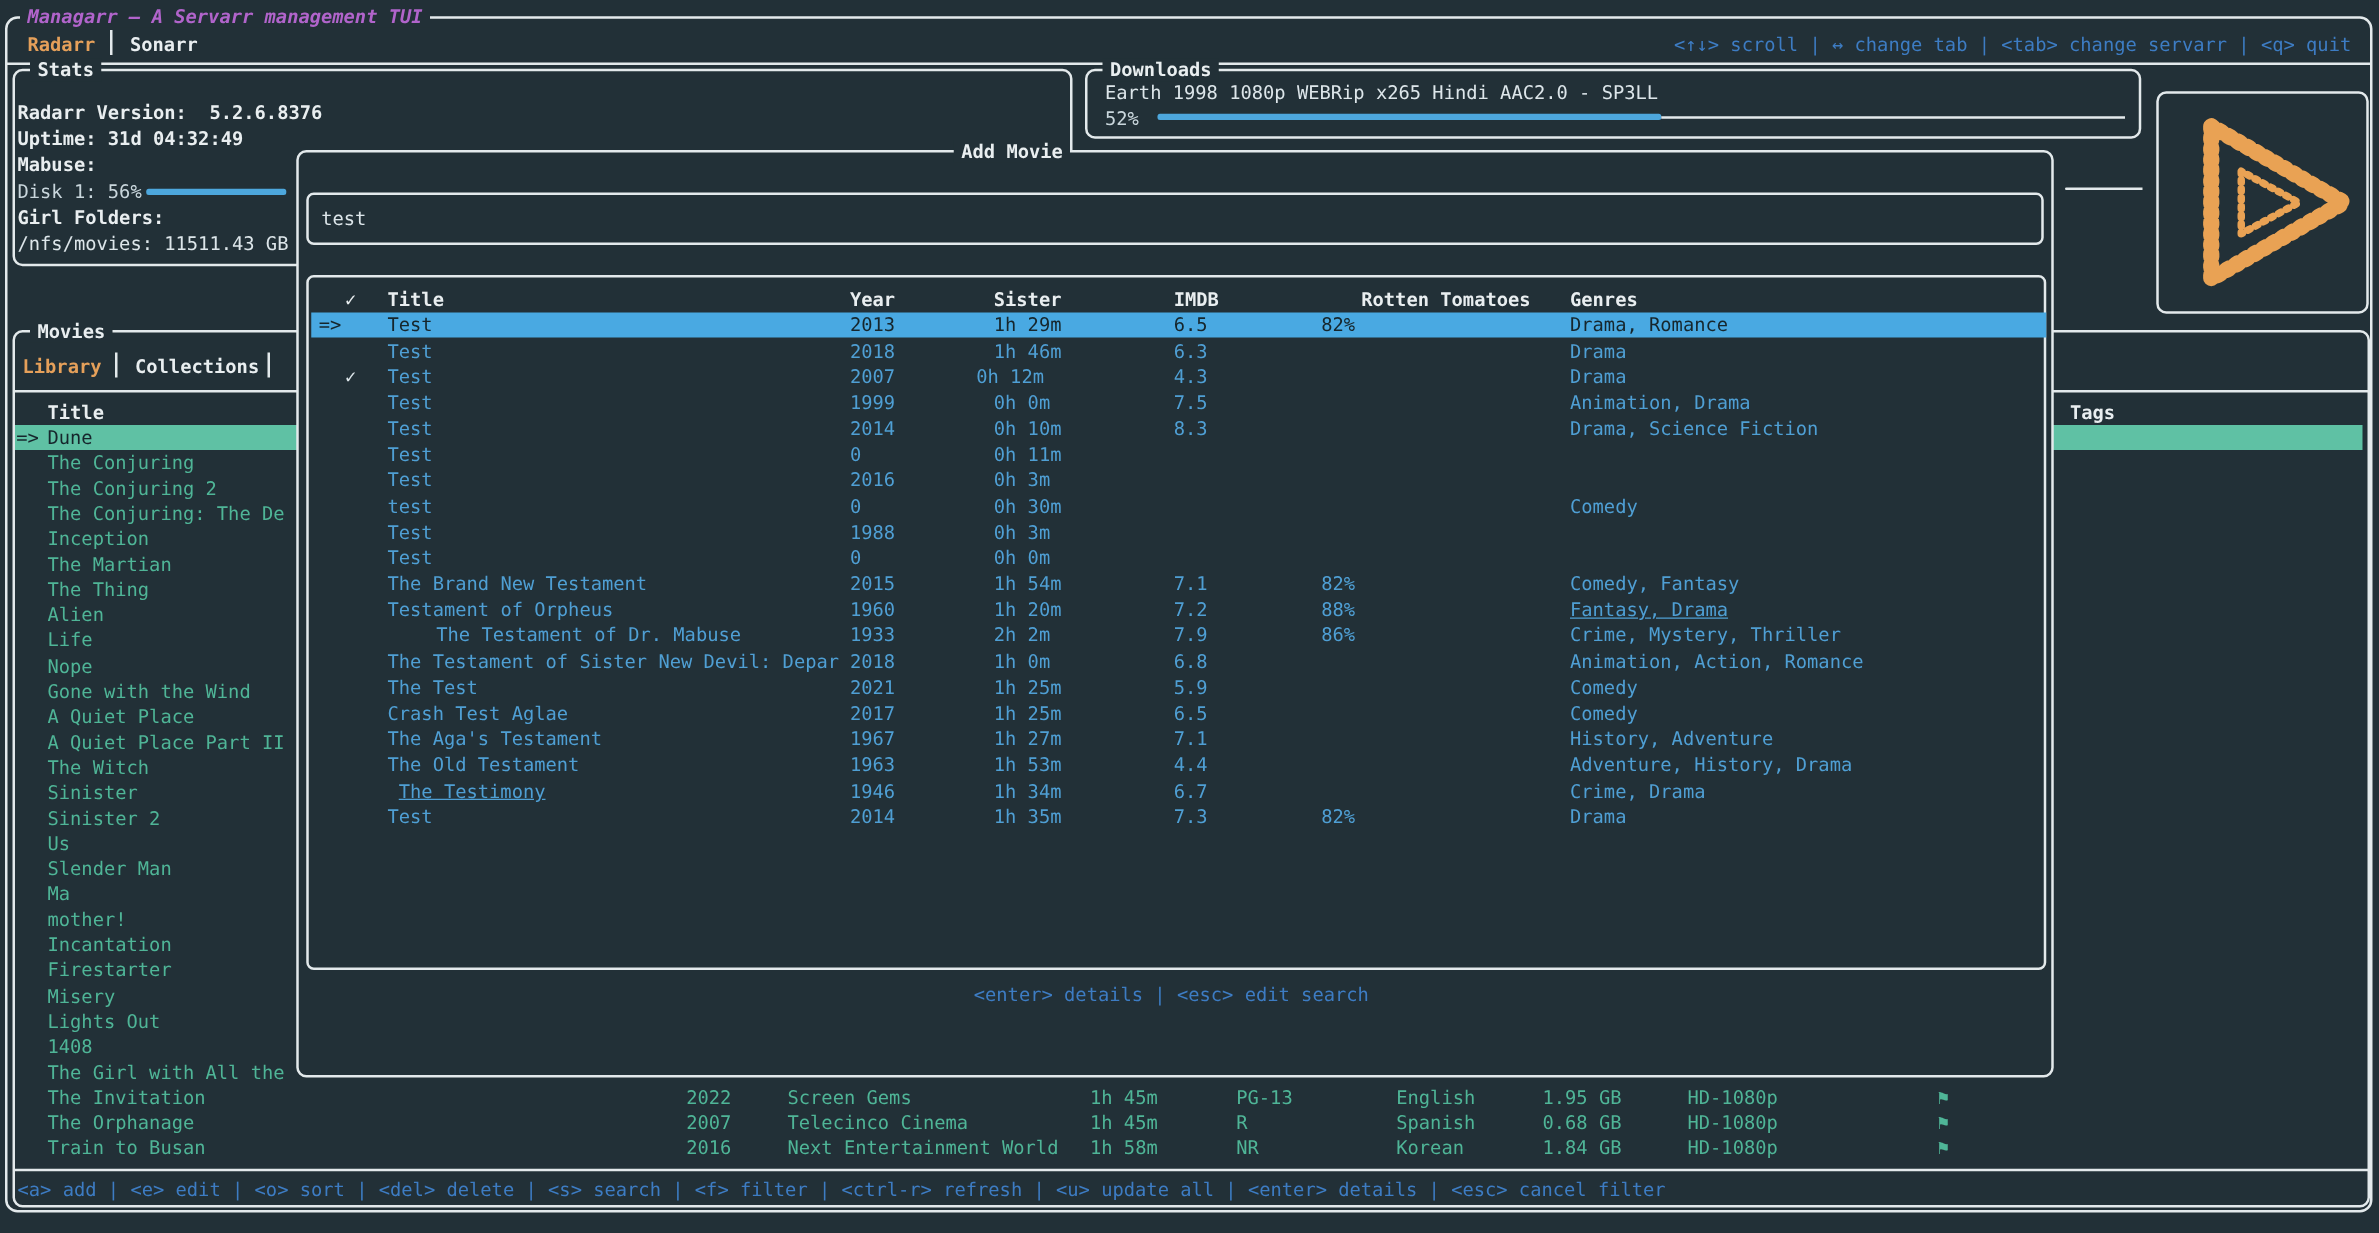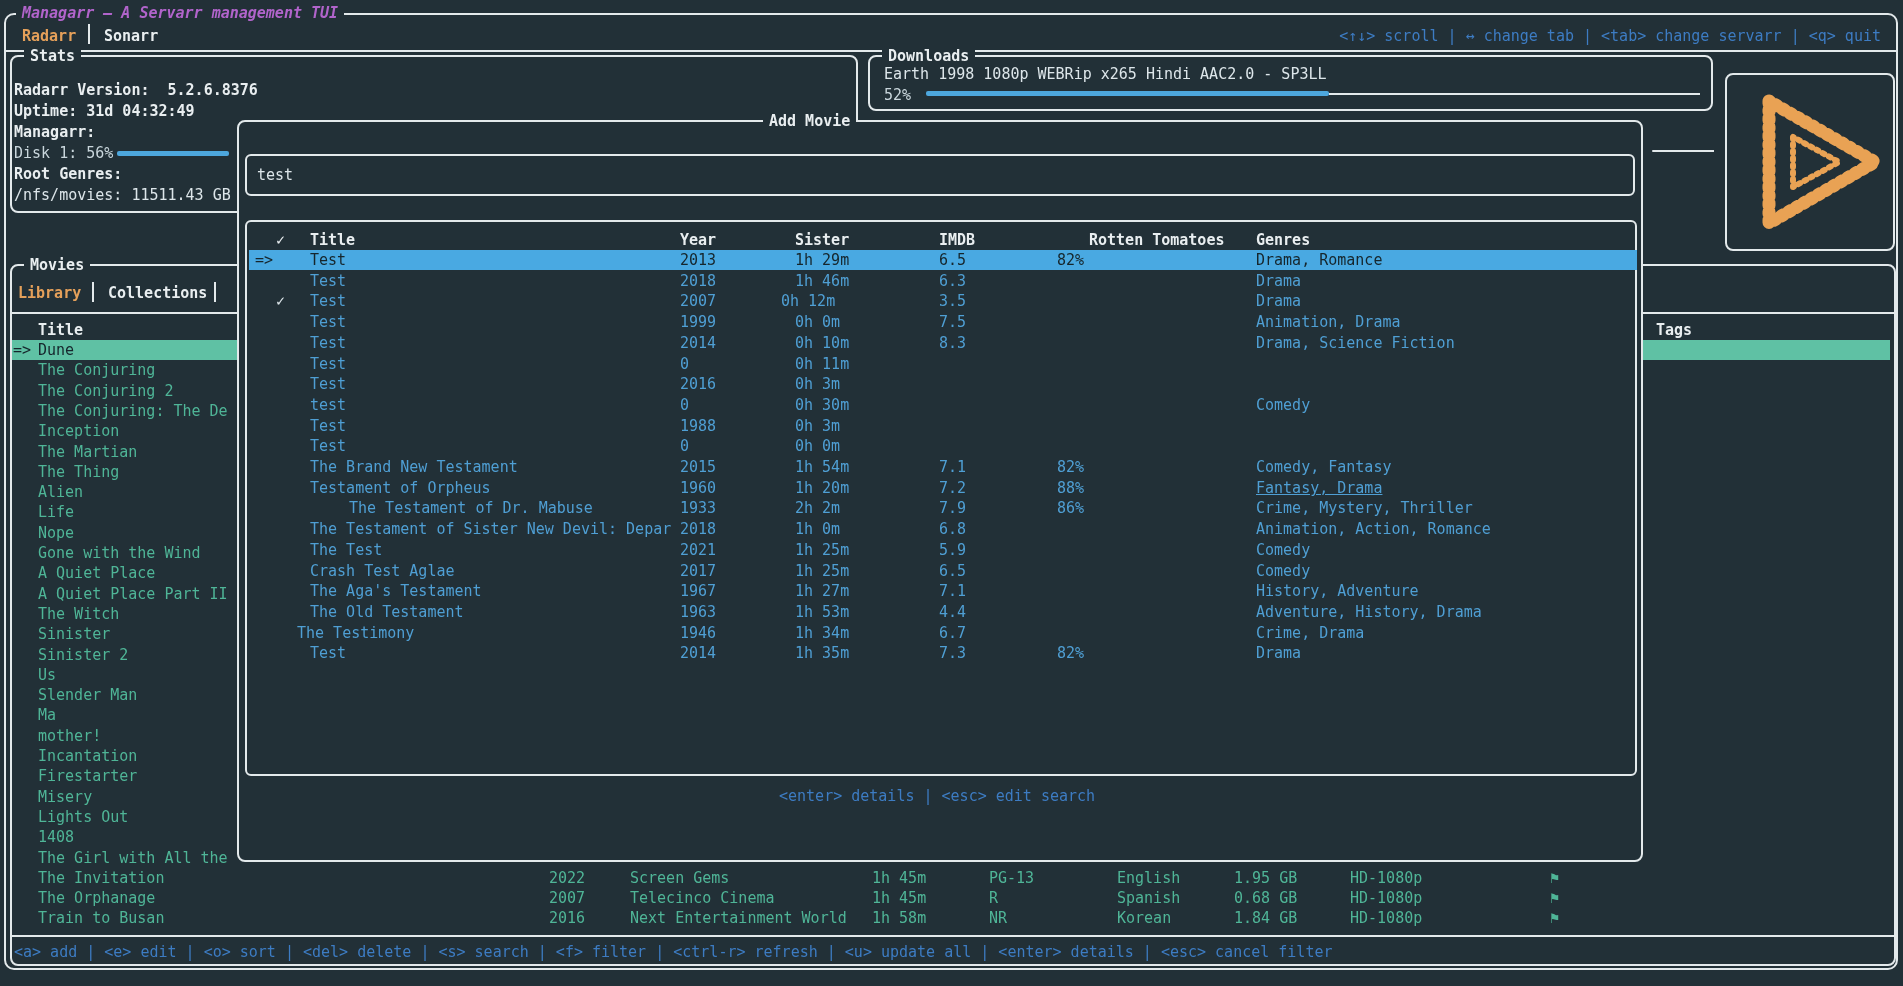--- a/index.html
+++ b/index.html
@@ -45,24 +45,24 @@
 <div class="abs orange" style="left:22px;top:26px">Radarr</div>
 <div class="vsep" style="left:88px;top:24px;height:20px"></div>
 <div class="abs bold" style="left:104px;top:26px">Sonarr</div>
 <div class="abs kb" style="right:22px;top:26px">&lt;↑↓&gt; scroll | ↔ change tab | &lt;tab&gt; change servarr | &lt;q&gt; quit</div>
 
 <div class="panel" style="left:10px;top:55px;width:848px;height:158px"></div>
 <div class="chip" style="left:24px;top:47px">Stats</div>
 <div id="stats-lines">
     <div class="abs bold" style="left: 14px; top: 80px;">Radarr Version:  5.2.6.8376</div>
     <div class="abs bold" style="left: 14px; top: 101px;">Uptime: 31d 04:32:49</div>
-    <div class="abs bold" style="left: 14px; top: 122px;">Managarr:</div>
+    <div class="abs bold" style="left: 14px; top: 122px;">Mabuse:</div>
     <div class="abs dim" style="left: 14px; top: 143px;">Disk 1: 56%</div>
     <div class="abs gauge" style="left: 117px; top: 151px; width: 112px; height: 5px;"></div>
-    <div class="abs bold" style="left: 14px; top: 164px;">Root Genres:</div>
+    <div class="abs bold" style="left: 14px; top: 164px;">Girl Folders:</div>
     <div class="abs plain" style="left: 14px; top: 185px;">/nfs/movies: 11511.43 GB</div>
   </div>
 
 <div class="panel" style="left:868px;top:55px;width:845px;height:56px"></div>
 <div class="chip" style="left:882px;top:47px">Downloads</div>
 <div class="abs plain" style="left:884px;top:64px">Earth 1998 1080p WEBRip x265 Hindi AAC2.0 - SP3LL</div>
 <div class="abs dim" style="left:884px;top:85px">52%</div>
 <div class="gauge" style="left:926px;top:91px;width:403px;height:5px"></div>
 <div class="gauge-track" style="left:1329px;top:93px;width:371px;height:2px"></div>
 <div class="hline" style="left:1652px;top:150px;width:62px;border-radius:2px 0 0 2px"></div>
@@ -115,21 +115,21 @@
       <div class="abs blue" style="left: 63px; top: 49px;">Test</div>
       <div class="abs blue" style="left: 433px; top: 49px;">2018</div>
       <div class="abs blue" style="left: 548px; top: 49px;">1h 46m</div>
       <div class="abs blue" style="left: 692px; top: 49px;">6.3</div>
       <div class="abs blue" style="left: 1009px; top: 49px;">Drama</div>
       <div class="abs " style="left: 2px; top: 69px; width: 1388px; height: 20px;"></div>
       <div class="abs plain" style="left: 29px; top: 69px;">✓</div>
       <div class="abs blue" style="left: 63px; top: 69px;">Test</div>
       <div class="abs blue" style="left: 433px; top: 69px;">2007</div>
       <div class="abs blue" style="left: 534px; top: 69px;">0h 12m</div>
-      <div class="abs blue" style="left: 692px; top: 69px;">3.5</div>
+      <div class="abs blue" style="left: 692px; top: 69px;">4.3</div>
       <div class="abs blue" style="left: 1009px; top: 69px;">Drama</div>
       <div class="abs " style="left: 2px; top: 90px; width: 1388px; height: 20px;"></div>
       <div class="abs blue" style="left: 63px; top: 90px;">Test</div>
       <div class="abs blue" style="left: 433px; top: 90px;">1999</div>
       <div class="abs blue" style="left: 548px; top: 90px;">0h 0m</div>
       <div class="abs blue" style="left: 692px; top: 90px;">7.5</div>
       <div class="abs blue" style="left: 1009px; top: 90px;">Animation, Drama</div>
       <div class="abs " style="left: 2px; top: 111px; width: 1388px; height: 20px;"></div>
       <div class="abs blue" style="left: 63px; top: 111px;">Test</div>
       <div class="abs blue" style="left: 433px; top: 111px;">2014</div>
@@ -202,21 +202,21 @@
       <div class="abs blue" style="left: 548px; top: 359px;">1h 27m</div>
       <div class="abs blue" style="left: 692px; top: 359px;">7.1</div>
       <div class="abs blue" style="left: 1009px; top: 359px;">History, Adventure</div>
       <div class="abs " style="left: 2px; top: 380px; width: 1388px; height: 20px;"></div>
       <div class="abs blue" style="left: 63px; top: 380px;">The Old Testament</div>
       <div class="abs blue" style="left: 433px; top: 380px;">1963</div>
       <div class="abs blue" style="left: 548px; top: 380px;">1h 53m</div>
       <div class="abs blue" style="left: 692px; top: 380px;">4.4</div>
       <div class="abs blue" style="left: 1009px; top: 380px;">Adventure, History, Drama</div>
       <div class="abs " style="left: 2px; top: 401px; width: 1388px; height: 20px;"></div>
-      <div class="abs blue" style="left: 50px; top: 401px;">The Testimony</div>
+      <div class="abs blue" style="left: 72px; top: 401px; text-decoration: underline;">The Testimony</div>
       <div class="abs blue" style="left: 433px; top: 401px;">1946</div>
       <div class="abs blue" style="left: 548px; top: 401px;">1h 34m</div>
       <div class="abs blue" style="left: 692px; top: 401px;">6.7</div>
       <div class="abs blue" style="left: 1009px; top: 401px;">Crime, Drama</div>
       <div class="abs " style="left: 2px; top: 421px; width: 1388px; height: 20px;"></div>
       <div class="abs blue" style="left: 63px; top: 421px;">Test</div>
       <div class="abs blue" style="left: 433px; top: 421px;">2014</div>
       <div class="abs blue" style="left: 548px; top: 421px;">1h 35m</div>
       <div class="abs blue" style="left: 692px; top: 421px;">7.3</div>
       <div class="abs blue" style="left: 810px; top: 421px;">82%</div>

